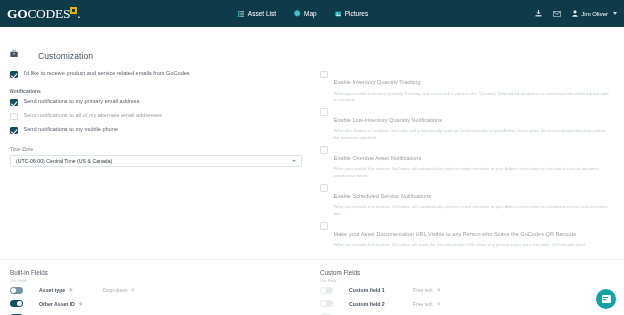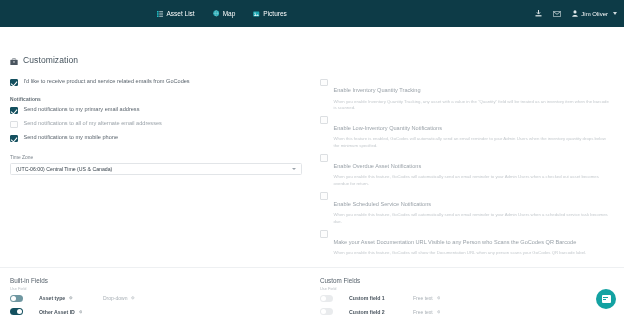--- a/index.html
+++ b/index.html
@@ -70,22 +70,22 @@
   .user {
     display: flex; align-items: center; gap: 3px;
     color: #ffffff; font-size: 6px; cursor: pointer;
   }
   .chev {
     width:0;height:0;border-left:2.5px solid transparent;border-right:2.5px solid transparent;
     border-top:3px solid #cfdade; margin-left:2px;
   }
   
   .page-head {
-    display: flex; align-items: center; gap: 5px;
-    padding: 24px 0 0 10px;
+    display: flex; align-items: flex-end; gap: 20px;
+    padding: 16px 0 0 10px;
   }
   .page-head .title {
     font-size: 8.5px; color: #44525c; letter-spacing: .1px;
   }
   
   .content {
     display: flex;
     padding: 0 8px;
   }
   .col { width: 50%; }
@@ -216,20 +216,26 @@
   }
   .chat-inner::after {
     content:""; position:absolute; left:1.4px; top:3.6px;
     width:3.4px; height:0.8px; background:#13a2a2;
   }
 </style>
 </head>
 <body>
 
 <div class="topbar">
+  <div class="logo">
+    <span class="logo-go">GO</span>
+    <span class="logo-codes">CODES</span>
+    <span class="logo-qr"></span>
+    <span class="logo-dot">.</span>
+  </div>
 
   <div class="nav">
     <div class="nav-item">
       <span class="nav-ico">
         <svg width="6" height="6" viewBox="0 0 10 10">
             <rect x="0" y="0" width="2.6" height="2.6" fill="#21c0c8"></rect>
             <rect x="3.7" y="0.5" width="6.3" height="1.6" fill="#bfd2d6"></rect>
             <rect x="0" y="3.7" width="2.6" height="2.6" fill="#21c0c8"></rect>
             <rect x="3.7" y="4.2" width="6.3" height="1.6" fill="#bfd2d6"></rect>
             <rect x="0" y="7.4" width="2.6" height="2.6" fill="#21c0c8"></rect>

